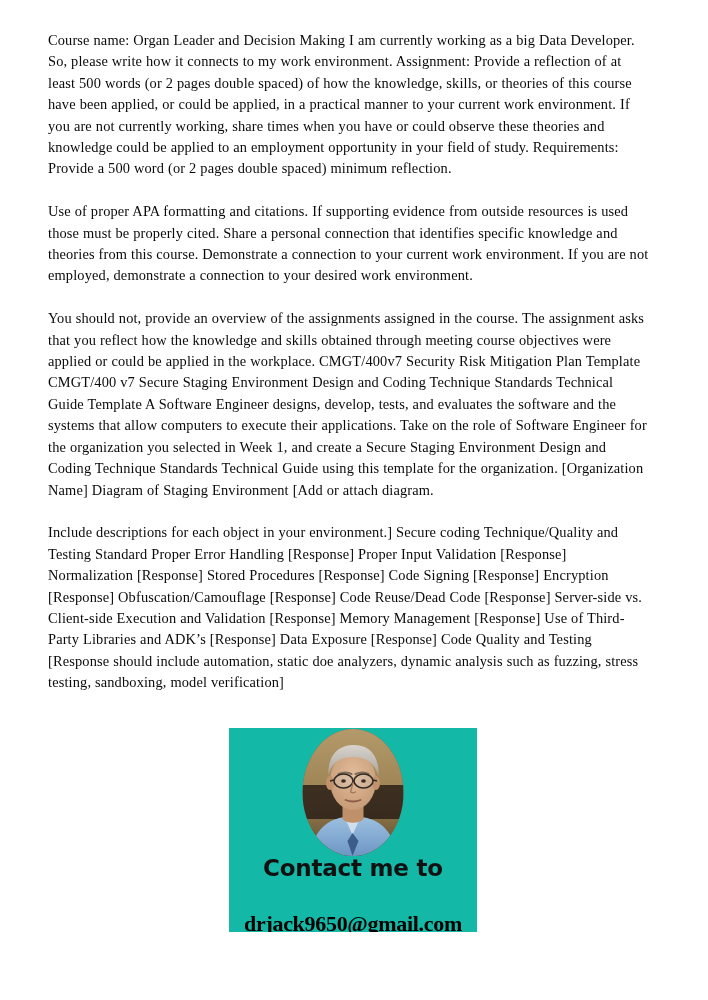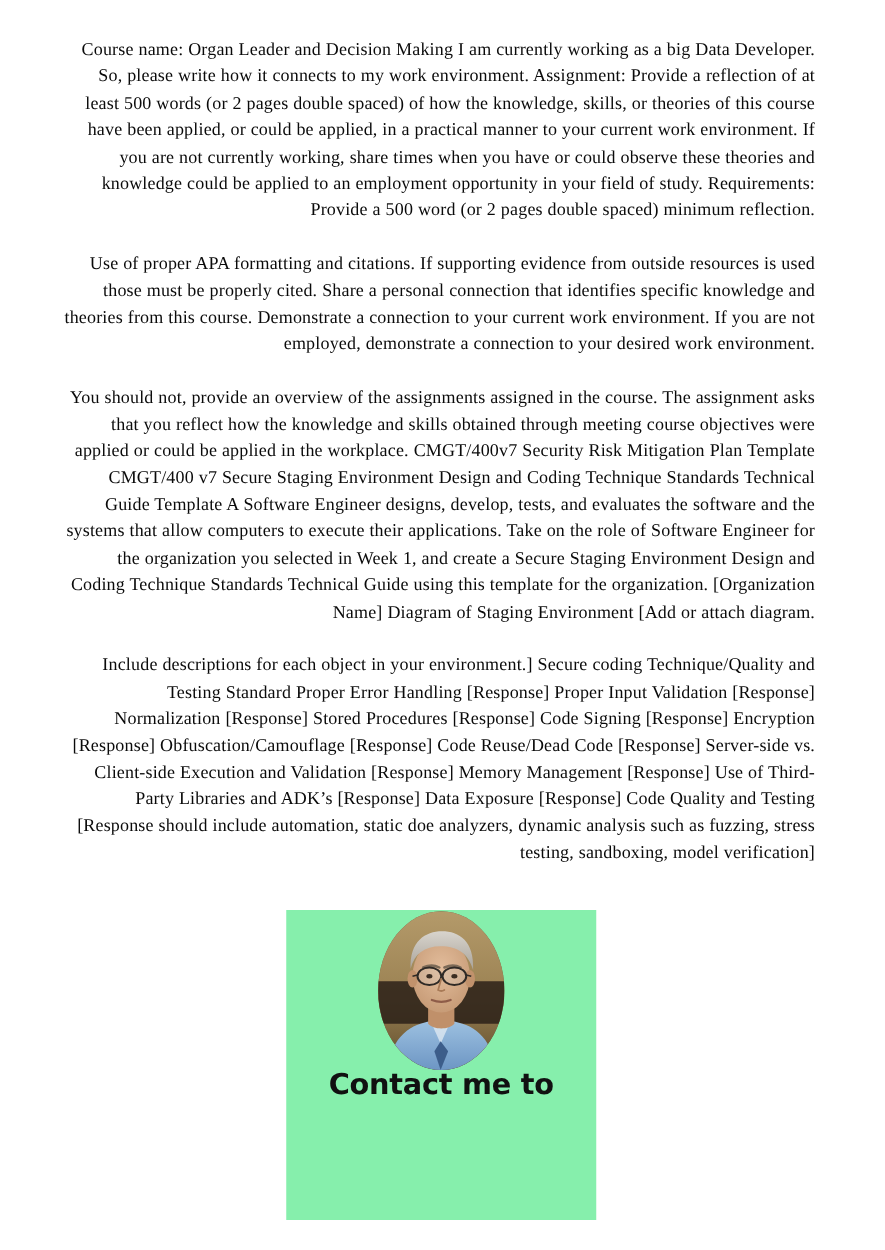--- a/index.html
+++ b/index.html
@@ -19,36 +19,36 @@
   #doc {
     position: absolute;
     left: 48px;
     top: 30px;
     width: 604px;
   }
 
   .para {
     font-size: 14.4px;
     line-height: 21.4px;
-    text-align: right;
+    text-align: left;
     margin: 0 0 21.4px 0;
     color: #0a0a0a;
     letter-spacing: 0.01em;
     word-spacing: 0.01em;
   }
   .para:last-child { margin-bottom: 0; }
 
   
   #contact-card {
     position: absolute;
     left: 229px;
     top: 728px;
     width: 248px;
-    height: 248px;
-    background: #86efac;
+    height: 204px;
+    background: #14b8a6;
     overflow: hidden;
   }
 
   .portrait-wrap {
     position: absolute;
     left: 50%;
     transform: translateX(-50%);
     top: 1px;
     width: 101px;
     height: 127px;
@@ -153,13 +153,14 @@
       <ellipse cx="41" cy="52" rx="2.4" ry="1.8" fill="#3a2d22"></ellipse>
       <ellipse cx="61" cy="52" rx="2.4" ry="1.8" fill="#3a2d22"></ellipse>
 
       <path d="M50.5 54 L48 63 q2.5 1.6 5 0" stroke="#a87a56" stroke-width="1.4" fill="none" stroke-linecap="round"></path>
 
       <path d="M43 71 q7.5 3 15 0" stroke="#8e5c48" stroke-width="1.8" fill="none" stroke-linecap="round"></path>
     </svg>
   </div>
 
   <div class="card-line" id="card-line-1">Contact me to</div>
+  <div id="card-email">drjack9650@gmail.com</div>
 </div>
 
 </body></html>

